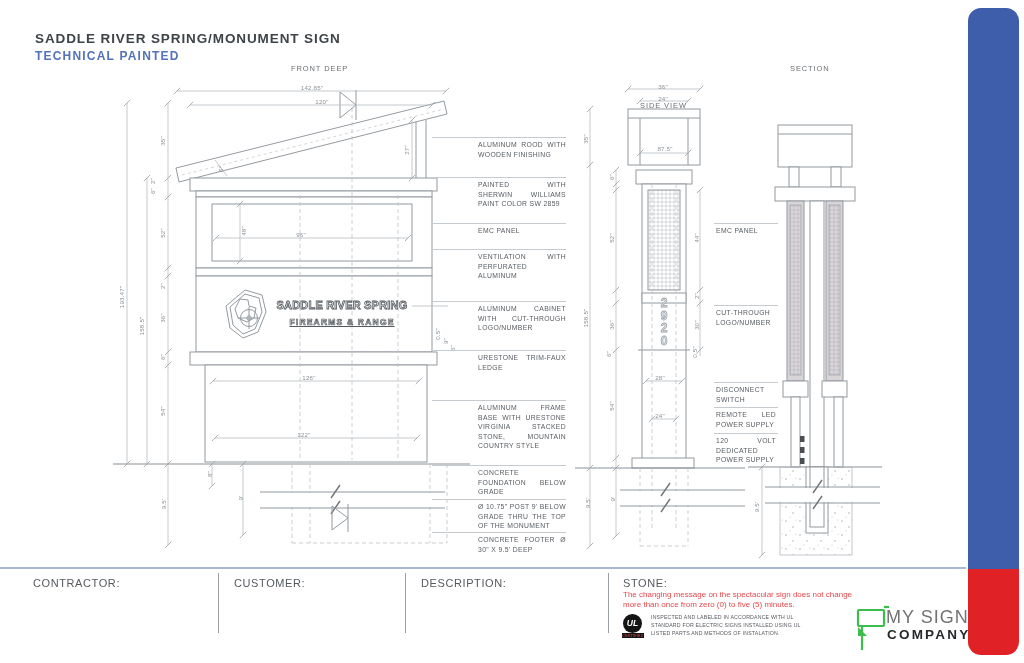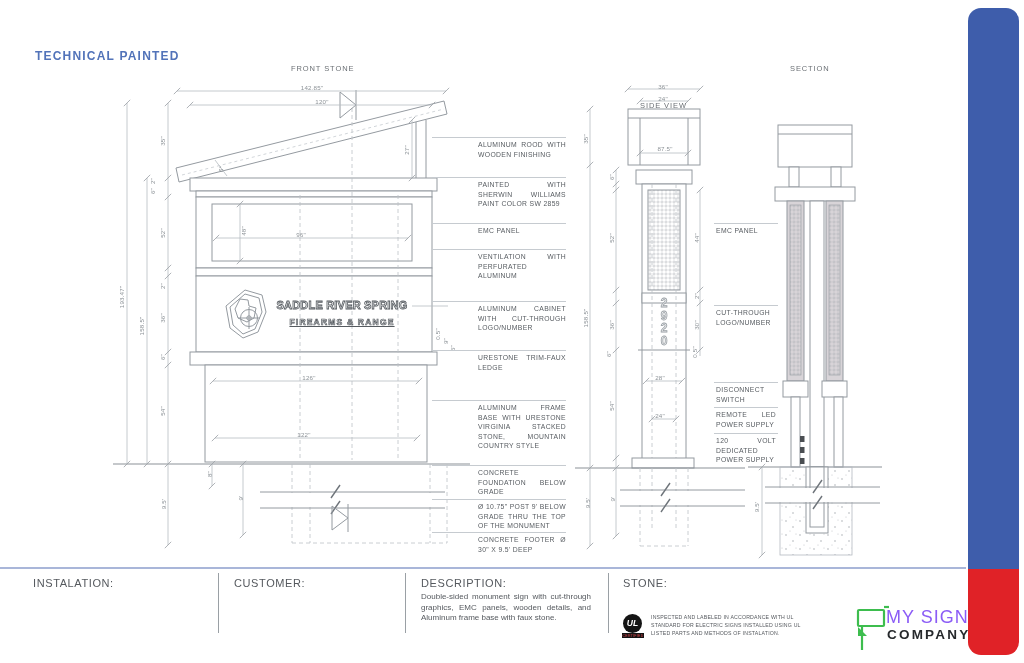--- a/index.html
+++ b/index.html
@@ -29,21 +29,21 @@
   .desc{left:421px;top:592px;width:170px;font-size:8px;line-height:1.32;color:#55595e;text-align:justify;}
   .notered{left:623px;top:590px;width:242px;font-size:8px;line-height:1.3;color:#e8484c;}
   .ulrow{left:623px;top:612px;width:200px;}
   .ulmark{position:absolute;left:0;top:2px;width:19px;height:19px;border-radius:50%;background:#141414;
           color:#fff;font-size:8.5px;font-weight:800;font-style:italic;text-align:center;line-height:18px;}
   .ulcert{position:absolute;left:-1px;top:21px;width:22px;background:#141414;color:#e8484c;
           font-size:3.5px;text-align:center;letter-spacing:.3px;padding:.5px 0;}
   .ultext{position:absolute;left:28px;top:2px;width:152px;font-size:5.2px;line-height:1.5;
           letter-spacing:.2px;color:#55595e;}
   .logoMS{left:886px;top:607px;}
-  .logo1{position:absolute;left:0;top:0;font-size:18px;font-weight:400;color:#8b5cf6;
+  .logo1{position:absolute;left:0;top:0;font-size:18px;font-weight:400;color:#737373;
          letter-spacing:1px;white-space:nowrap;}
   .logo2{position:absolute;left:1px;top:20px;font-size:13.5px;font-weight:800;color:#26292c;
          letter-spacing:2.2px;white-space:nowrap;}
   
   .barblue{left:968px;top:8px;width:51px;height:561px;background:#3e5dab;border-radius:13px 13px 0 0;}
   .barred{left:968px;top:569px;width:51px;height:86px;background:#e02227;border-radius:0 0 13px 13px;}
   svg{position:absolute;left:0;top:0;}
   svg .o{fill:#fff;stroke:#949aa0;stroke-width:1;}
   svg .ol{fill:none;stroke:#949aa0;stroke-width:1;}
   svg .d{fill:none;stroke:#b6bcc1;stroke-width:.8;}
@@ -339,43 +339,44 @@
       <div class="lead" style="left: 714px; top: 305px; width: 64px;"></div>
       <div class="callout" style="left: 716px; top: 308px; width: 60px;">CUT-THROUGH LOGO/NUMBER</div>
       <div class="lead" style="left: 714px; top: 382px; width: 64px;"></div>
       <div class="callout" style="left: 716px; top: 385px; width: 60px;">DISCONNECT SWITCH</div>
       <div class="lead" style="left: 714px; top: 407px; width: 64px;"></div>
       <div class="callout" style="left: 716px; top: 410px; width: 60px;">REMOTE LED POWER SUPPLY</div>
       <div class="lead" style="left: 714px; top: 433px; width: 64px;"></div>
       <div class="callout" style="left: 716px; top: 436px; width: 60px;">120 VOLT DEDICATED POWER SUPPLY</div>
     </div>
 
+  <div class="abs title">SADDLE RIVER SPRING/MONUMENT SIGN</div>
   <div class="abs subtitle">TECHNICAL PAINTED</div>
-  <div class="abs viewlabel" style="left:291px;top:64px;">FRONT STONE</div>
+  <div class="abs viewlabel" style="left:291px;top:64px;">FRONT DEEP</div>
   <div class="abs viewlabel" style="left:640px;top:64px;margin-top:37px;">SIDE VIEW</div>
   <div class="abs viewlabel" style="left:790px;top:64px;">SECTION</div>
 
   <div class="abs brand1">SADDLE RIVER SPRING</div>
   <div class="abs brand2">FIREARMS &amp; RANGE</div>
   <div class="abs" id="side-digits">
       <div>2</div>
       <div>9</div>
       <div>2</div>
       <div>0</div>
     </div>
 
   <div class="abs sep"></div>
-  <div class="abs flabel" style="left:33px;top:577px;">INSTALATION:</div>
+  <div class="abs flabel" style="left:33px;top:577px;">CONTRACTOR:</div>
   <div class="abs fdiv" style="left:218px;"></div>
   <div class="abs flabel" style="left:234px;top:577px;">CUSTOMER:</div>
   <div class="abs fdiv" style="left:405px;"></div>
   <div class="abs flabel" style="left:421px;top:577px;">DESCRIPTION:</div>
-  <div class="abs desc">Double-sided monument sign with cut-through graphics, EMC panels, wooden details, and Aluminum frame base with faux stone.</div>
   <div class="abs fdiv" style="left:608px;"></div>
   <div class="abs flabel" style="left:623px;top:577px;">STONE:</div>
+  <div class="abs notered">The changing message on the spectacular sign does not change more than once from zero (0) to five (5) minutes.</div>
   <div class="abs ulrow">
     <div class="ulmark">UL</div>
     <div class="ulcert">CERTIFIED</div>
     <div class="ultext">INSPECTED AND LABELED IN ACCORDANCE WITH UL STANDARD FOR ELECTRIC SIGNS INSTALLED USING UL LISTED PARTS AND METHODS OF INSTALATION.</div>
   </div>
   <div class="abs logoMS">
     <div class="logo1">MY SIGN</div>
     <div class="logo2">COMPANY</div>
   </div>
 

